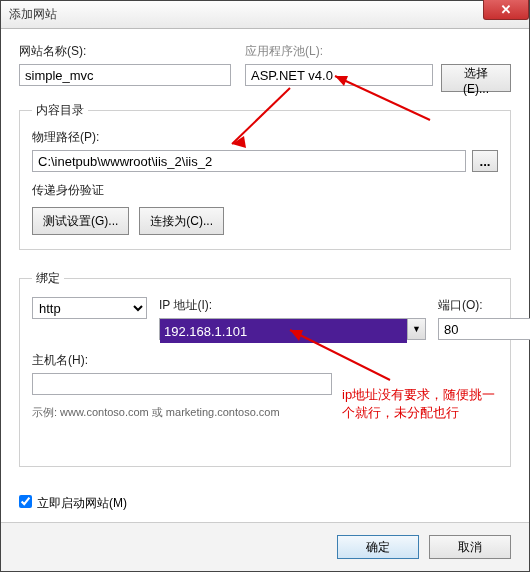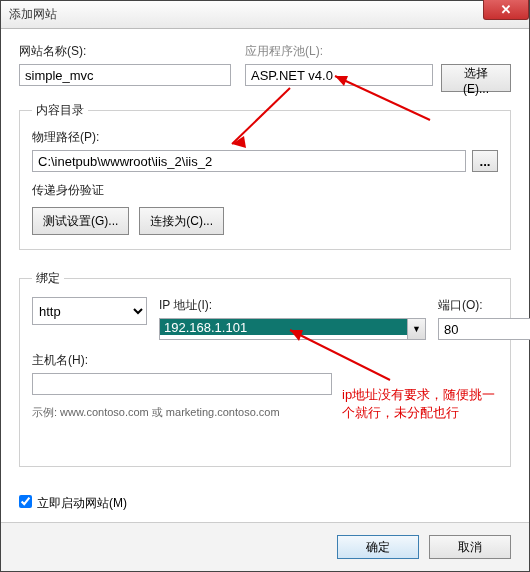--- a/index.html
+++ b/index.html
@@ -95,33 +95,33 @@
       font-weight: bold;
     }
     .auth-label { margin: 10px 0 8px 0; }
     .auth-btns { display: flex; gap: 10px; }
     .bind-row1 { display: flex; gap: 12px; }
     .bind-col-type { width: 115px; }
     .bind-col-ip { flex: 1; }
     .bind-col-port { width: 60px; }
     select.combo {
       padding: 1px 2px;
-      height: 28px;
+      height: 22px;
       width: 100%;
     }
     .ip-combo {
       display: flex;
       border: 1px solid #abadb3;
       height: 22px;
     }
     .ip-combo input {
       border: none;
       flex: 1;
-      height: 16px;
-      background: #0f766e;
+      height: 24px;
+      background: #4c1d95;
       color: #fff;
       padding: 0 4px;
     }
     .ip-combo .dd {
       width: 18px;
       border-left: 1px solid #abadb3;
       background: linear-gradient(#f4f4f4,#ddd);
       display: flex; align-items:center; justify-content:center;
       font-size: 9px;
       cursor: pointer;

